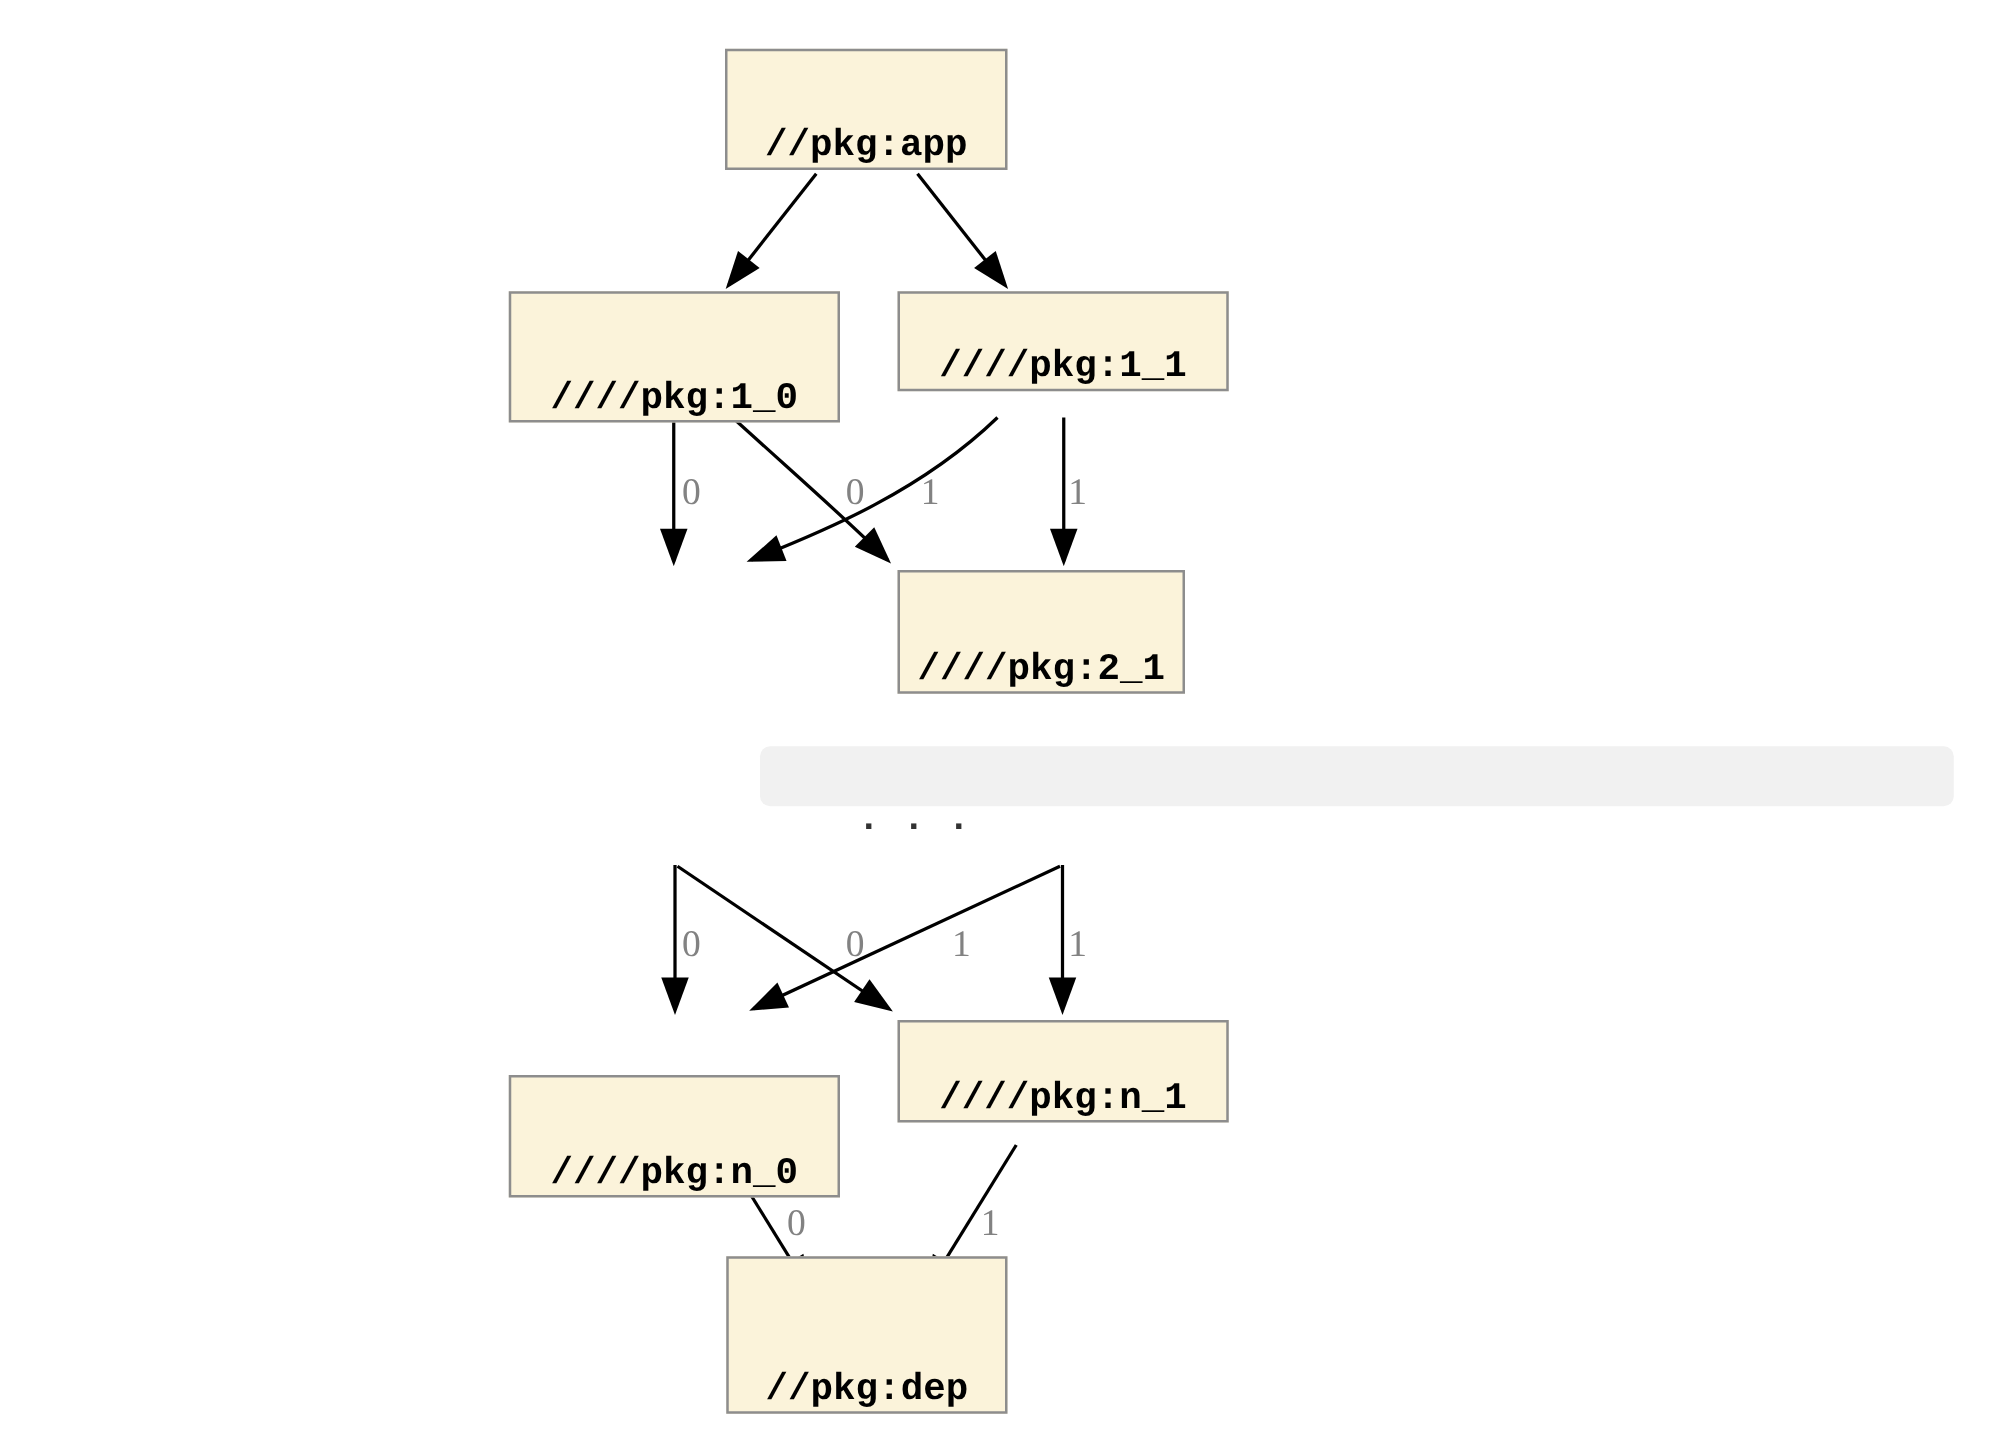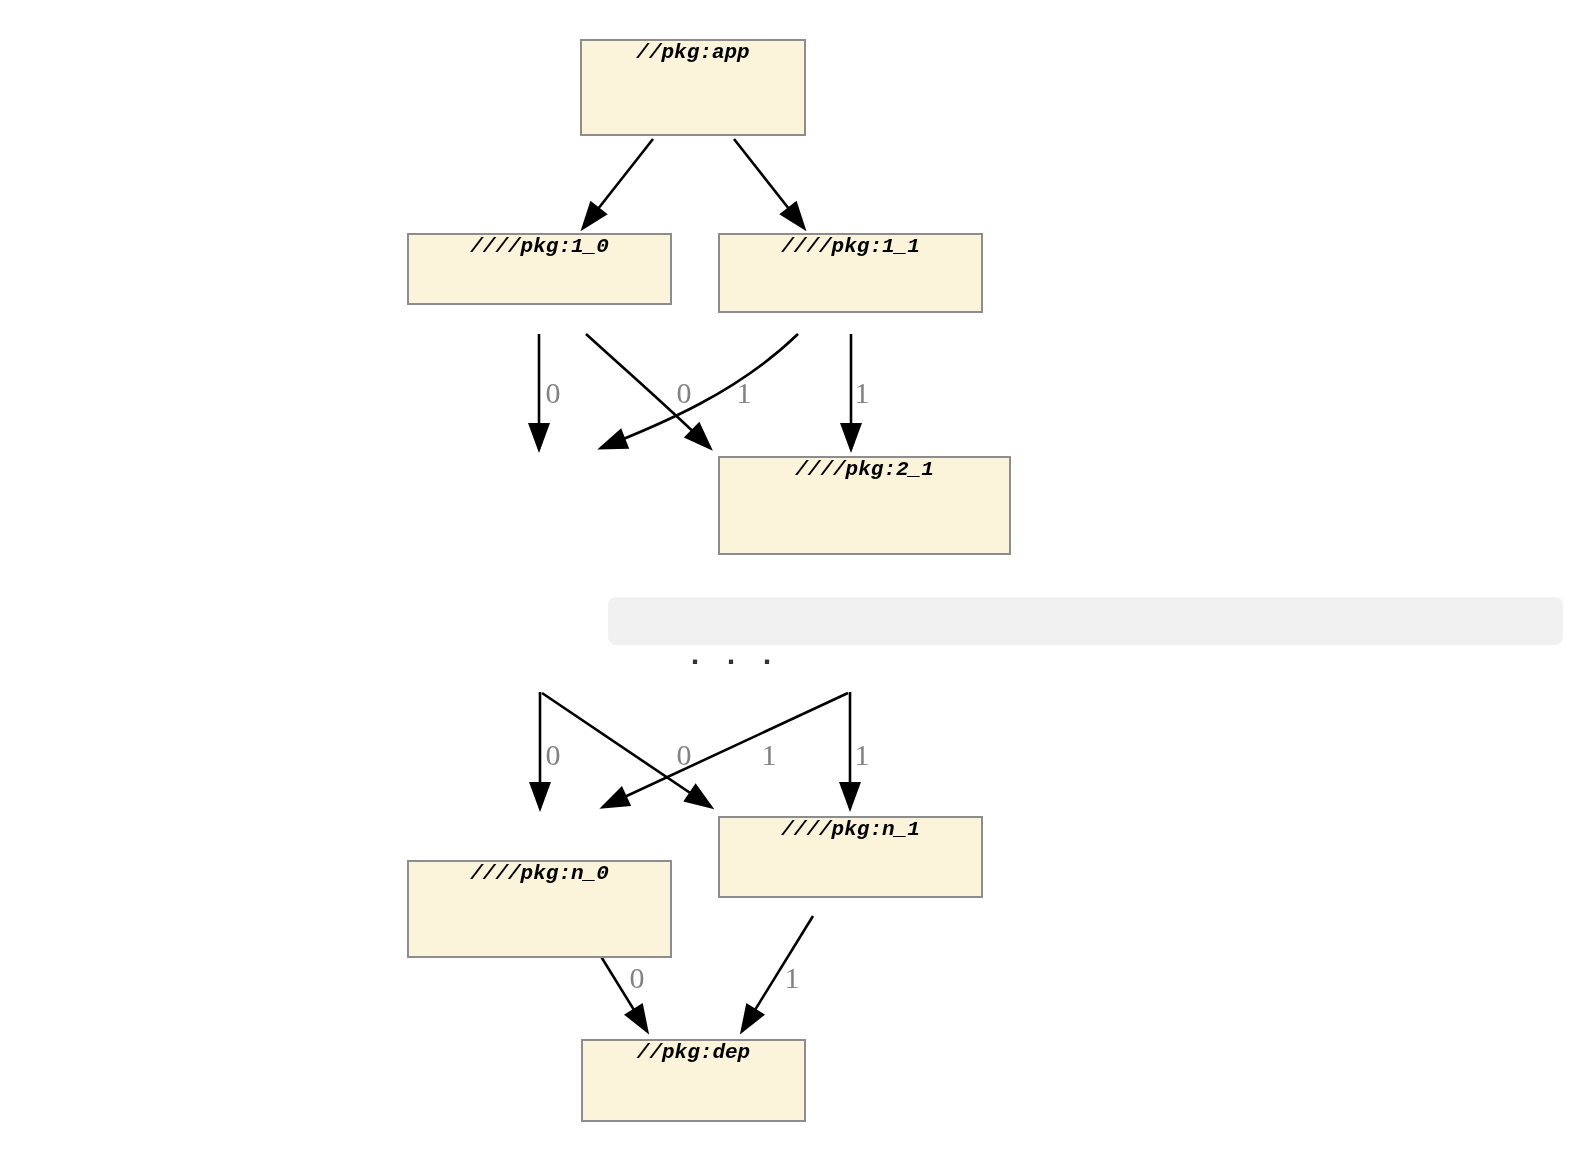--- a/index.html
+++ b/index.html
@@ -33,28 +33,27 @@
     font-size: 30px;
     fill: var(--edge-label, #828282);
     text-anchor: middle;
   }
   .node {
     position: absolute;
     box-sizing: border-box;
     background: var(--node-fill, #FBF3DA);
     border: 2.5px solid var(--node-border, #8D8D8D);
     display: flex;
-    align-items: flex-start;
+    align-items: flex-end;
     justify-content: center;
     font-family: "Liberation Mono", "DejaVu Sans Mono", monospace;
     font-weight: bold;
-    font-size: 21px;
+    font-size: 30px;
     color: var(--node-text, #000);
     white-space: nowrap;
-    font-style: italic;
   }
   .ellipsis-bar {
     position: absolute;
     left: 608px;
     top: 597px;
     width: 955px;
     height: 48px;
     box-sizing: border-box;
     background: var(--ellipsis-bg, #F1F1F1);
     border-radius: 8px;
@@ -104,42 +103,42 @@
     <text class="edge-label" x="862" y="765">1</text>
 
     <text class="edge-label" x="637" y="988">0</text>
     <text class="edge-label" x="792" y="988">1</text>
   </svg>
 
   <div class="node" style="left:580px; top:39px;  width:226px; height:97px;">
     <span>//pkg:app</span>
   </div>
 
-  <div class="node" style="left:407px; top:233px; width:265px; height:72px;">
+  <div class="node" style="left:407px; top:233px; width:265px; height:105px;">
     <span>////pkg:1_0</span>
   </div>
 
   <div class="node" style="left:718px; top:233px; width:265px; height:80px;">
     <span>////pkg:1_1</span>
   </div>
 
 
-  <div class="node" style="left:718px; top:456px; width:293px; height:99px;">
+  <div class="node" style="left:718px; top:456px; width:230px; height:99px;">
     <span>////pkg:2_1</span>
   </div>
 
   <div class="ellipsis-bar">
     <span>. . .</span>
   </div>
 
   <div class="node" style="left:407px; top:860px; width:265px; height:98px;">
     <span>////pkg:n_0</span>
   </div>
 
   <div class="node" style="left:718px; top:816px; width:265px; height:82px;">
     <span>////pkg:n_1</span>
   </div>
 
-  <div class="node" style="left:581px; top:1039px; width:225px; height:83px;">
+  <div class="node" style="left:581px; top:1005px; width:225px; height:126px;">
     <span>//pkg:dep</span>
   </div>
 
 </div>
 
 </body></html>

